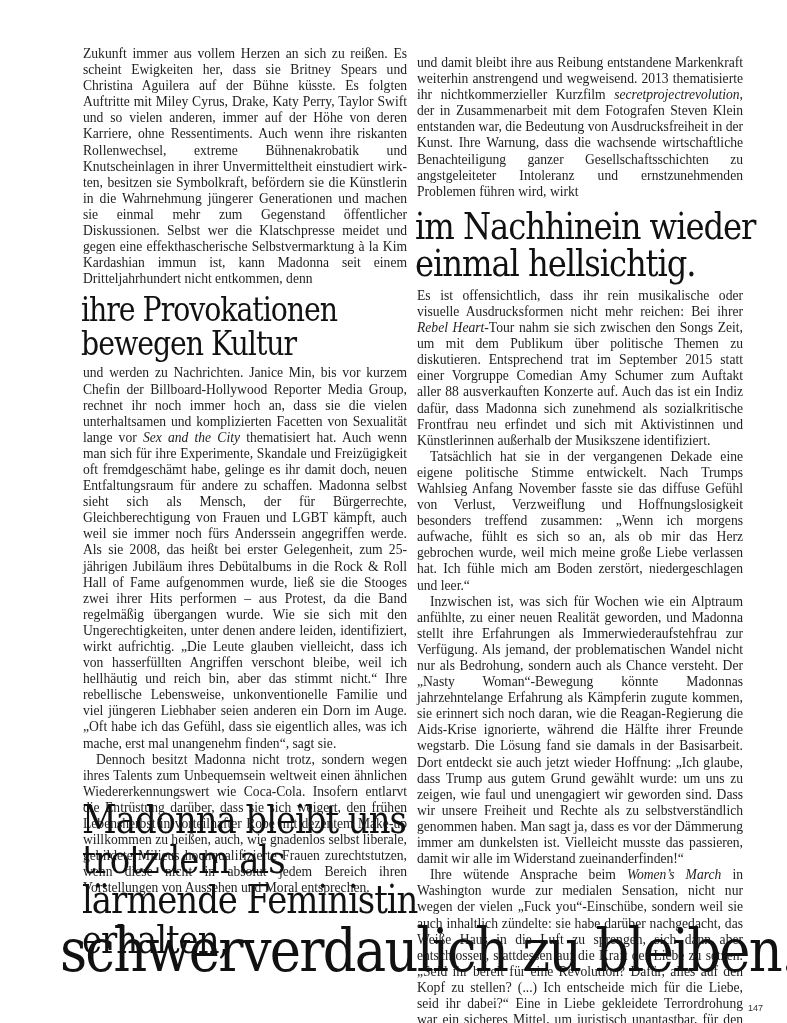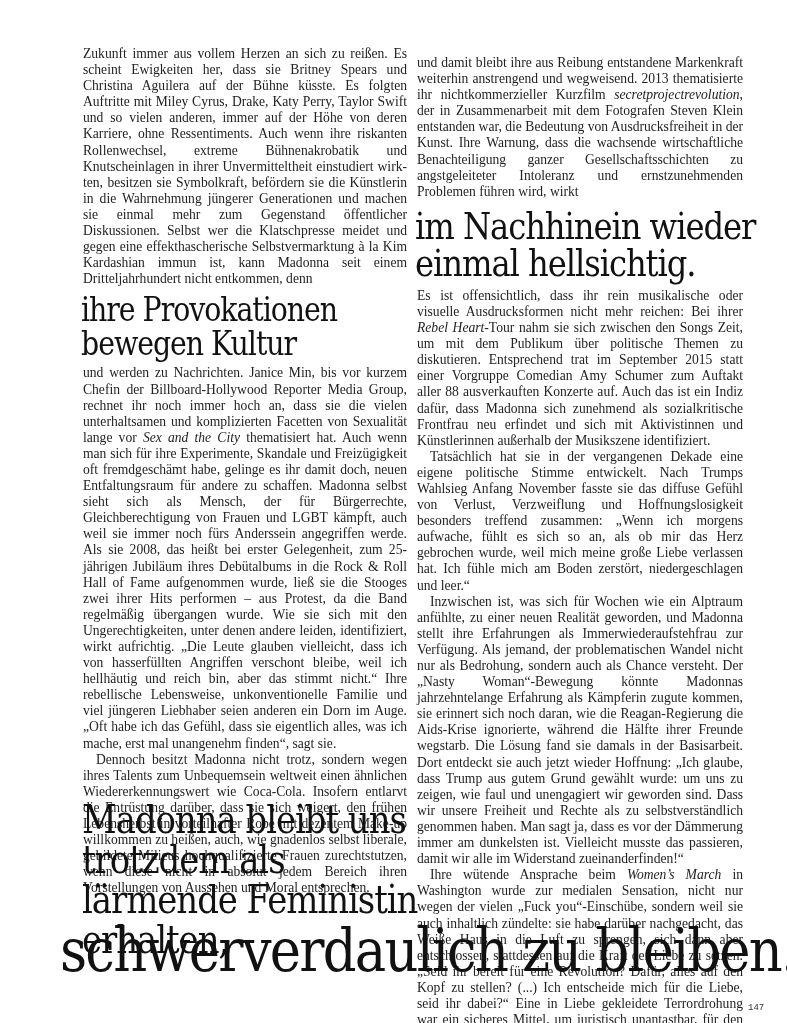--- a/index.html
+++ b/index.html
@@ -7,21 +7,21 @@
   .page { position: absolute; left: 8px; top: 0; width: 787px; height: 1023px; }
   .col { position: absolute; font-family: "Liberation Serif", "DejaVu Serif", serif; font-size: 13.6px; line-height: 16.1px; text-align: justify; hyphens: manual; color: #222; }
   .col-left { left: 75px; top: 46px; width: 324px; }
   .col-right { left: 409px; top: 55px; width: 326px; }
   .col p { margin: 0; }
   .col p.indent { text-indent: 13px; }
   .head { font-family: "DejaVu Serif", "Liberation Serif", serif; font-weight: normal; color: #111; letter-spacing: -1.2px; margin: 0; text-align: left; transform-origin: left top; }
   .head-mid { font-size: 33px; line-height: 34px; transform: scaleX(0.86); width: 400px; margin: 6px 0 4px -2px; }
   .head-left-bottom { position: absolute; left: 74px; top: 800px; width: 420px; font-size: 39px; line-height: 40px; transform: scaleX(0.87); }
   .head-final { position: absolute; left: 52px; top: 918px; font-size: 60px; line-height: 64px; letter-spacing: -2px; transform: scaleX(0.88); white-space: nowrap; }
-  .pageno { position: absolute; left: 740px; top: 1003px; font-family: Liberation Mono, monospace; font-size: 9px; color: #333; }
+  .pageno { position: absolute; left: 740px; top: 1003px; font-family: Liberation Sans, sans-serif; font-size: 9px; color: #333; }
   i { }
 </style>
 </head>
 <body>
 
 <div class="page">
 
   <div class="col col-left">
     <p>Zukunft immer aus vollem Herzen an sich zu reißen. Es scheint Ewigkeiten her, dass sie Britney Spears und Christina Aguilera auf der Bühne küsste. Es folgten Auftritte mit Miley Cyrus, Drake, Katy Perry, Taylor Swift und so vielen anderen, immer auf der Höhe von deren Karriere, ohne Ressentiments. Auch wenn ihre riskanten Rollenwechsel, extreme Bühnenakrobatik und Knutscheinlagen in ihrer Unvermitteltheit einstudiert wirk­ten, besitzen sie Symbolkraft, befördern sie die Künstlerin in die Wahrnehmung jüngerer Generationen und machen sie einmal mehr zum Gegenstand öffentlicher Diskussionen. Selbst wer die Klatschpresse meidet und gegen eine effekthascherische Selbst­vermarktung à la Kim Kardashian immun ist, kann Madonna seit einem Dritteljahrhundert nicht entkommen, denn</p>
     <h2 class="head head-mid">ihre Provokationen bewegen Kultur</h2>

